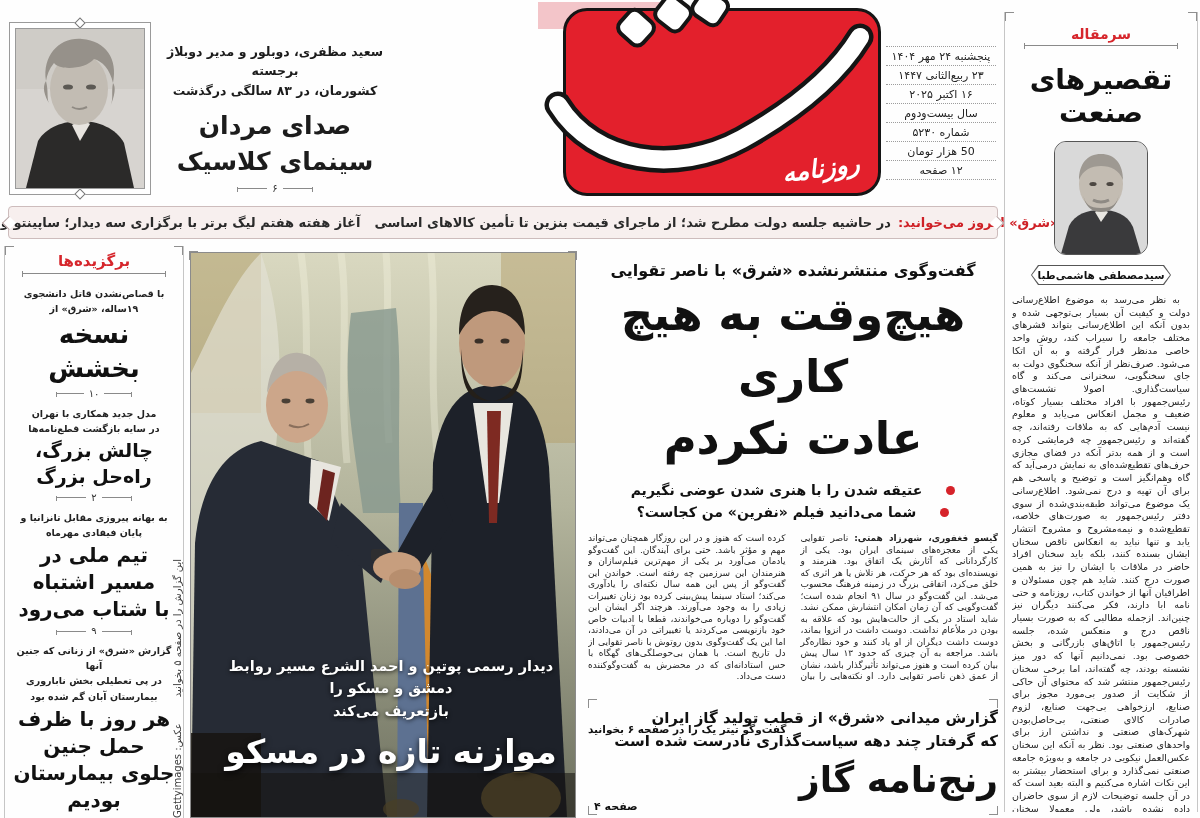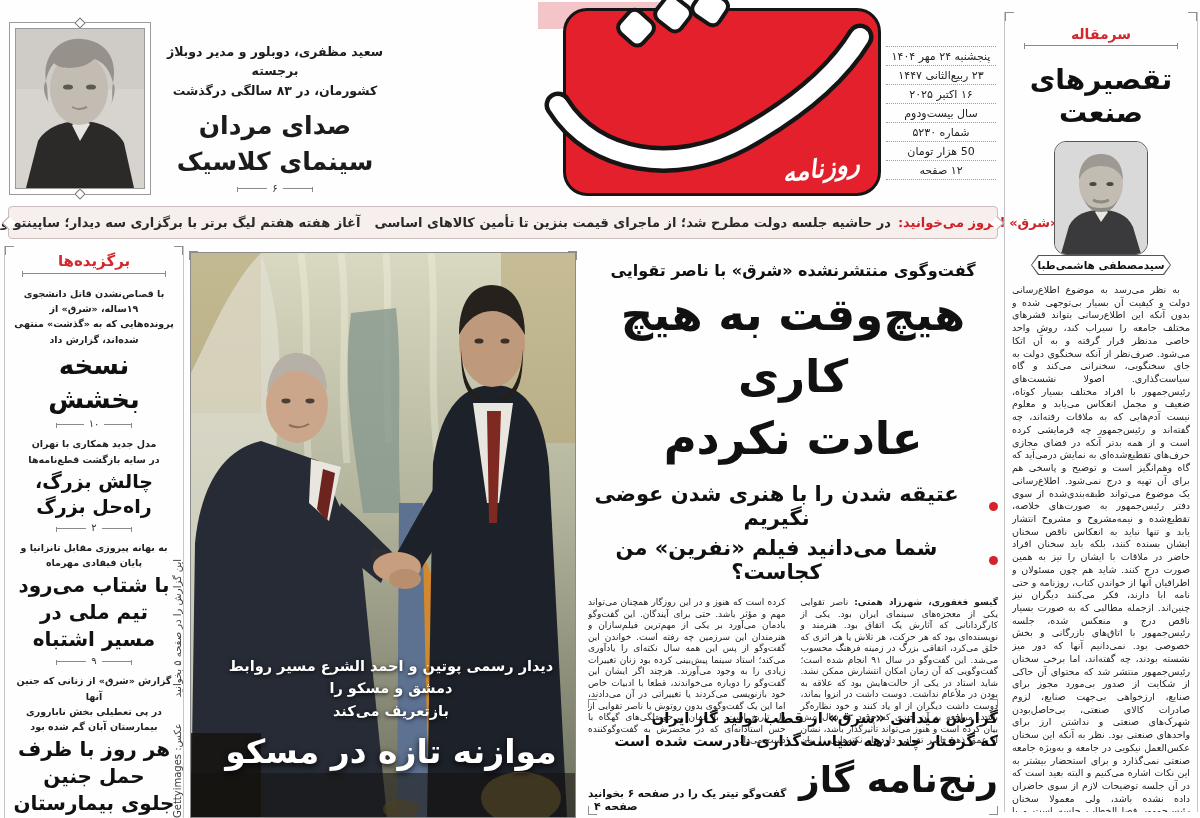--- a/index.html
+++ b/index.html
@@ -71,40 +71,40 @@
   .photo-kicker { font-size:14.5px; font-weight:bold; line-height:1.55; text-shadow:0 1px 4px rgba(0,0,0,.85); }
   .photo-title { font-size:33px; font-weight:900; margin-top:10px; text-shadow:0 2px 6px rgba(0,0,0,.9); letter-spacing:-.5px; }
   .side-caption { position:absolute; left:172px; top:818px; width:560px; height:15px; transform:rotate(-90deg); transform-origin:0 0;
                   font-size:10px; color:#3a3a3a; direction:rtl; display:flex; justify-content:flex-end; gap:26px; white-space:nowrap; }
 
   
   .lead { position:absolute; left:588px; top:261px; width:410px; text-align:center; color:#111; }
   .lead-kicker { font-size:16px; font-weight:bold; }
   .lead-title { font-size:45px; font-weight:900; line-height:1.38; letter-spacing:-1px; margin-top:4px; }
   .lead-bullets { margin-top:12px; display:flex; flex-direction:column; gap:6px; align-items:center; }
-  .lead-bullet { display:flex; align-items:center; gap:24px; font-size:21px; font-weight:bold; }
+  .lead-bullet { display:flex; align-items:center; gap:24px; font-size:14px; font-weight:bold; }
   .lead-bullet .dot { width:9px; height:9px; border-radius:50%; background:#d6232a; flex:none; }
   .lead-body { margin-top:13px; height:170px; column-count:2; column-gap:15px; text-align:justify; font-size:9px;
                line-height:1.28; color:#222; overflow:hidden; direction:rtl; }
   .lead-body .byline { font-weight:bold; }
   .lead-footer { margin-top:20px; font-size:10.5px; font-weight:bold; text-align:left; color:#111; }
 
   
   .gas { position:absolute; left:588px; top:699px; width:410px; height:116px; text-align:right; color:#111; padding-top:8px; }
   .gas-kicker { font-size:15px; font-weight:bold; line-height:1.55; }
   .gas-title { font-size:36px; font-weight:900; margin-top:5px; letter-spacing:-.5px; }
   .gas-page { position:absolute; left:6px; bottom:2px; font-size:11px; font-weight:bold; }
 
   
   .edit-col { position:absolute; left:1004px; top:12px; width:194px; height:800px; border-left:1px solid #c6c6c6; border-right:1px solid #c6c6c6;
               padding:14px 7px 0; text-align:center; overflow:hidden; }
   .edit-header { color:#d6262c; font-weight:bold; font-size:14px; letter-spacing:2px; }
   .edit-title { font-size:28px; font-weight:bold; color:#111; margin-top:12px; }
   .edit-photo { width:94px; height:114px; margin:12px auto 0; border:1px solid #555; border-radius:12px; overflow:hidden; background:#d8d8d8; }
-  .edit-name-wrap { width:140px; height:20px; margin:0 auto 0; background:#555;
+  .edit-name-wrap { width:140px; height:20px; margin:10px auto 0; background:#555;
                     clip-path:polygon(5% 0,95% 0,100% 50%,95% 100%,5% 100%,0 50%); display:flex; align-items:center; justify-content:center; }
   .edit-name { width:138px; height:18px; background:#fff; clip-path:polygon(5% 0,95% 0,100% 50%,95% 100%,5% 100%,0 50%);
                font-size:10.5px; font-weight:bold; color:#111; display:flex; align-items:center; justify-content:center; }
   .edit-body { margin-top:9px; text-align:justify; font-size:9.5px; line-height:1.34; color:#222; height:588px; overflow:hidden; text-indent:10px; }
 </style>
 </head>
 <body>
 
 <div class="page">
 
@@ -177,21 +177,20 @@
 
   <div class="hl-col">
     <span class="cm tl" style="top:0;left:0;"></span>
     <span class="cm tr" style="top:0;right:0;"></span>
     <div class="hl-header">برگزیده‌ها</div>
     <div class="sec-orn"></div>
 
     <div>
       <div class="hl-kicker">
         <div>با قصاص‌نشدن قاتل دانشجوی ۱۹ساله، «شرق» از</div>
-        <div>پرونده‌هایی که به «گذشت» منتهی شده‌اند، گزارش داد</div>
       </div>
       <div class="hl-title-xl">نسخه بخشش</div>
       <div class="pgmark">
         <span class="pg-line"></span>
         <span class="pg-num">۱۰</span>
         <span class="pg-line"></span>
       </div>
     </div>
 
     <div>
@@ -203,22 +202,22 @@
       <div class="pgmark">
         <span class="pg-line"></span>
         <span class="pg-num">۲</span>
         <span class="pg-line"></span>
       </div>
     </div>
 
     <div>
       <div class="hl-kicker">به بهانه پیروزی مقابل تانزانیا و پایان فیفادی مهرماه</div>
       <div class="hl-title-md">
+        <div>تیم ملی در مسیر اشتباه</div>
         <div>با شتاب می‌رود</div>
-        <div>تیم ملی در مسیر اشتباه</div>
       </div>
       <div class="pgmark">
         <span class="pg-line"></span>
         <span class="pg-num">۹</span>
         <span class="pg-line"></span>
       </div>
     </div>
 
     <div>
       <div class="hl-kicker">

